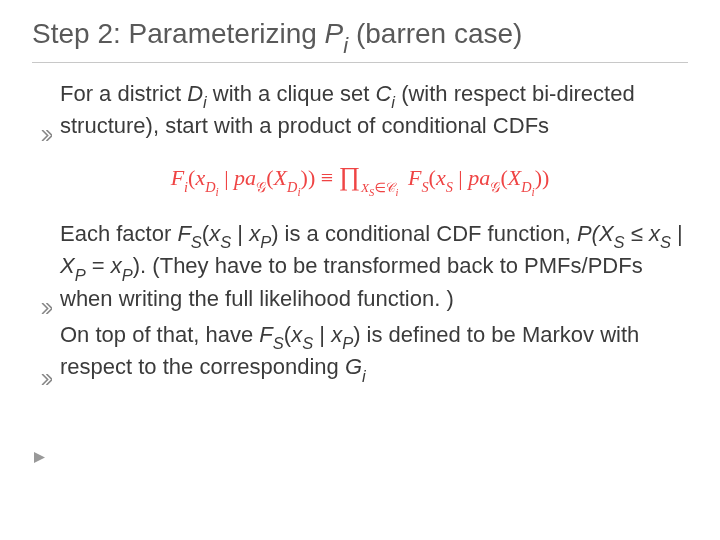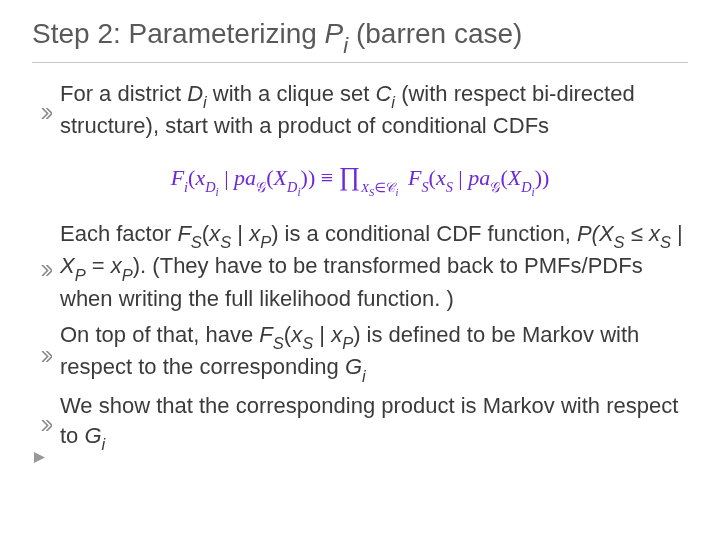--- a/index.html
+++ b/index.html
@@ -33,21 +33,21 @@
     position: relative;
     bottom: -3px;
   }
   .body {
     font-size: 22px;
     line-height: 1.35;
     color: #3b3b3b;
   }
   .item {
     display: flex;
-    align-items: center;
+    align-items: flex-end;
     margin-bottom: 6px;
   }
   .bullet {
     flex: 0 0 28px;
     display: flex;
     justify-content: center;
     padding-top: 8px;
     color: #7a7a7a;
   }
   .bullet svg {
@@ -64,21 +64,21 @@
     font-size: 0.75em;
     vertical-align: sub;
     position: relative;
     bottom: -2px;
   }
   .formula-row {
     text-align: center;
     margin: 18px 0 20px 0;
     font-family: "Times New Roman", Georgia, serif;
     font-size: 22px;
-    color: #6d28d9;
+    color: #ef4444;
   }
   .formula-row .big { font-size: 26px; }
   .formula-row .mi { font-style: italic; }
   .formula-row .ssub { font-size: 0.65em; vertical-align: sub; position: relative; bottom:-2px;}
   .formula-row .prodsub { font-size: 0.6em; vertical-align: sub; position: relative; bottom: -2px; margin-left:1px;}
 </style>
 </head>
 <body>
 
 <div class="slide">
@@ -122,30 +122,20 @@
       <div class="bullet">
         <svg viewBox="0 0 10 10">
             <path d="M1 0 L6 5 L1 10 M5 0 L10 5 L5 10" stroke="#888" stroke-width="1.5" fill="none"></path>
           </svg>
       </div>
       <div class="txt">
         <span>On top of that, have </span><span class="ital">F</span><span class="subs">S</span><span>(</span><span class="ital">x</span><span class="subs">S</span><span> | </span><span class="ital">x</span><span class="subs">P</span><span>)</span><span> is defined to be Markov with respect to the corresponding </span><span class="ital">G</span><span class="subs">i</span>
       </div>
     </div>
 
-    <div class="item" style="margin-bottom:0">
-      <div class="bullet" style="padding-top:6px">
-        <svg viewBox="0 0 10 10">
-            <path d="M1 0 L6 5 L1 10 M5 0 L10 5 L5 10" stroke="#888" stroke-width="1.5" fill="none"></path>
-          </svg>
-      </div>
-      <div class="txt">
-        <span>We show that the corresponding product is Markov with respect to </span><span class="ital">G</span><span class="subs">i</span>
-      </div>
-    </div>
 
     <div style="position:absolute; left:34px; bottom:6px;">
       <svg width="11" height="11" viewBox="0 0 10 10">
           <path d="M0 0 L10 5 L0 10 Z" fill="#999"></path>
         </svg>
     </div>
 
   </div>
 </div>
 

